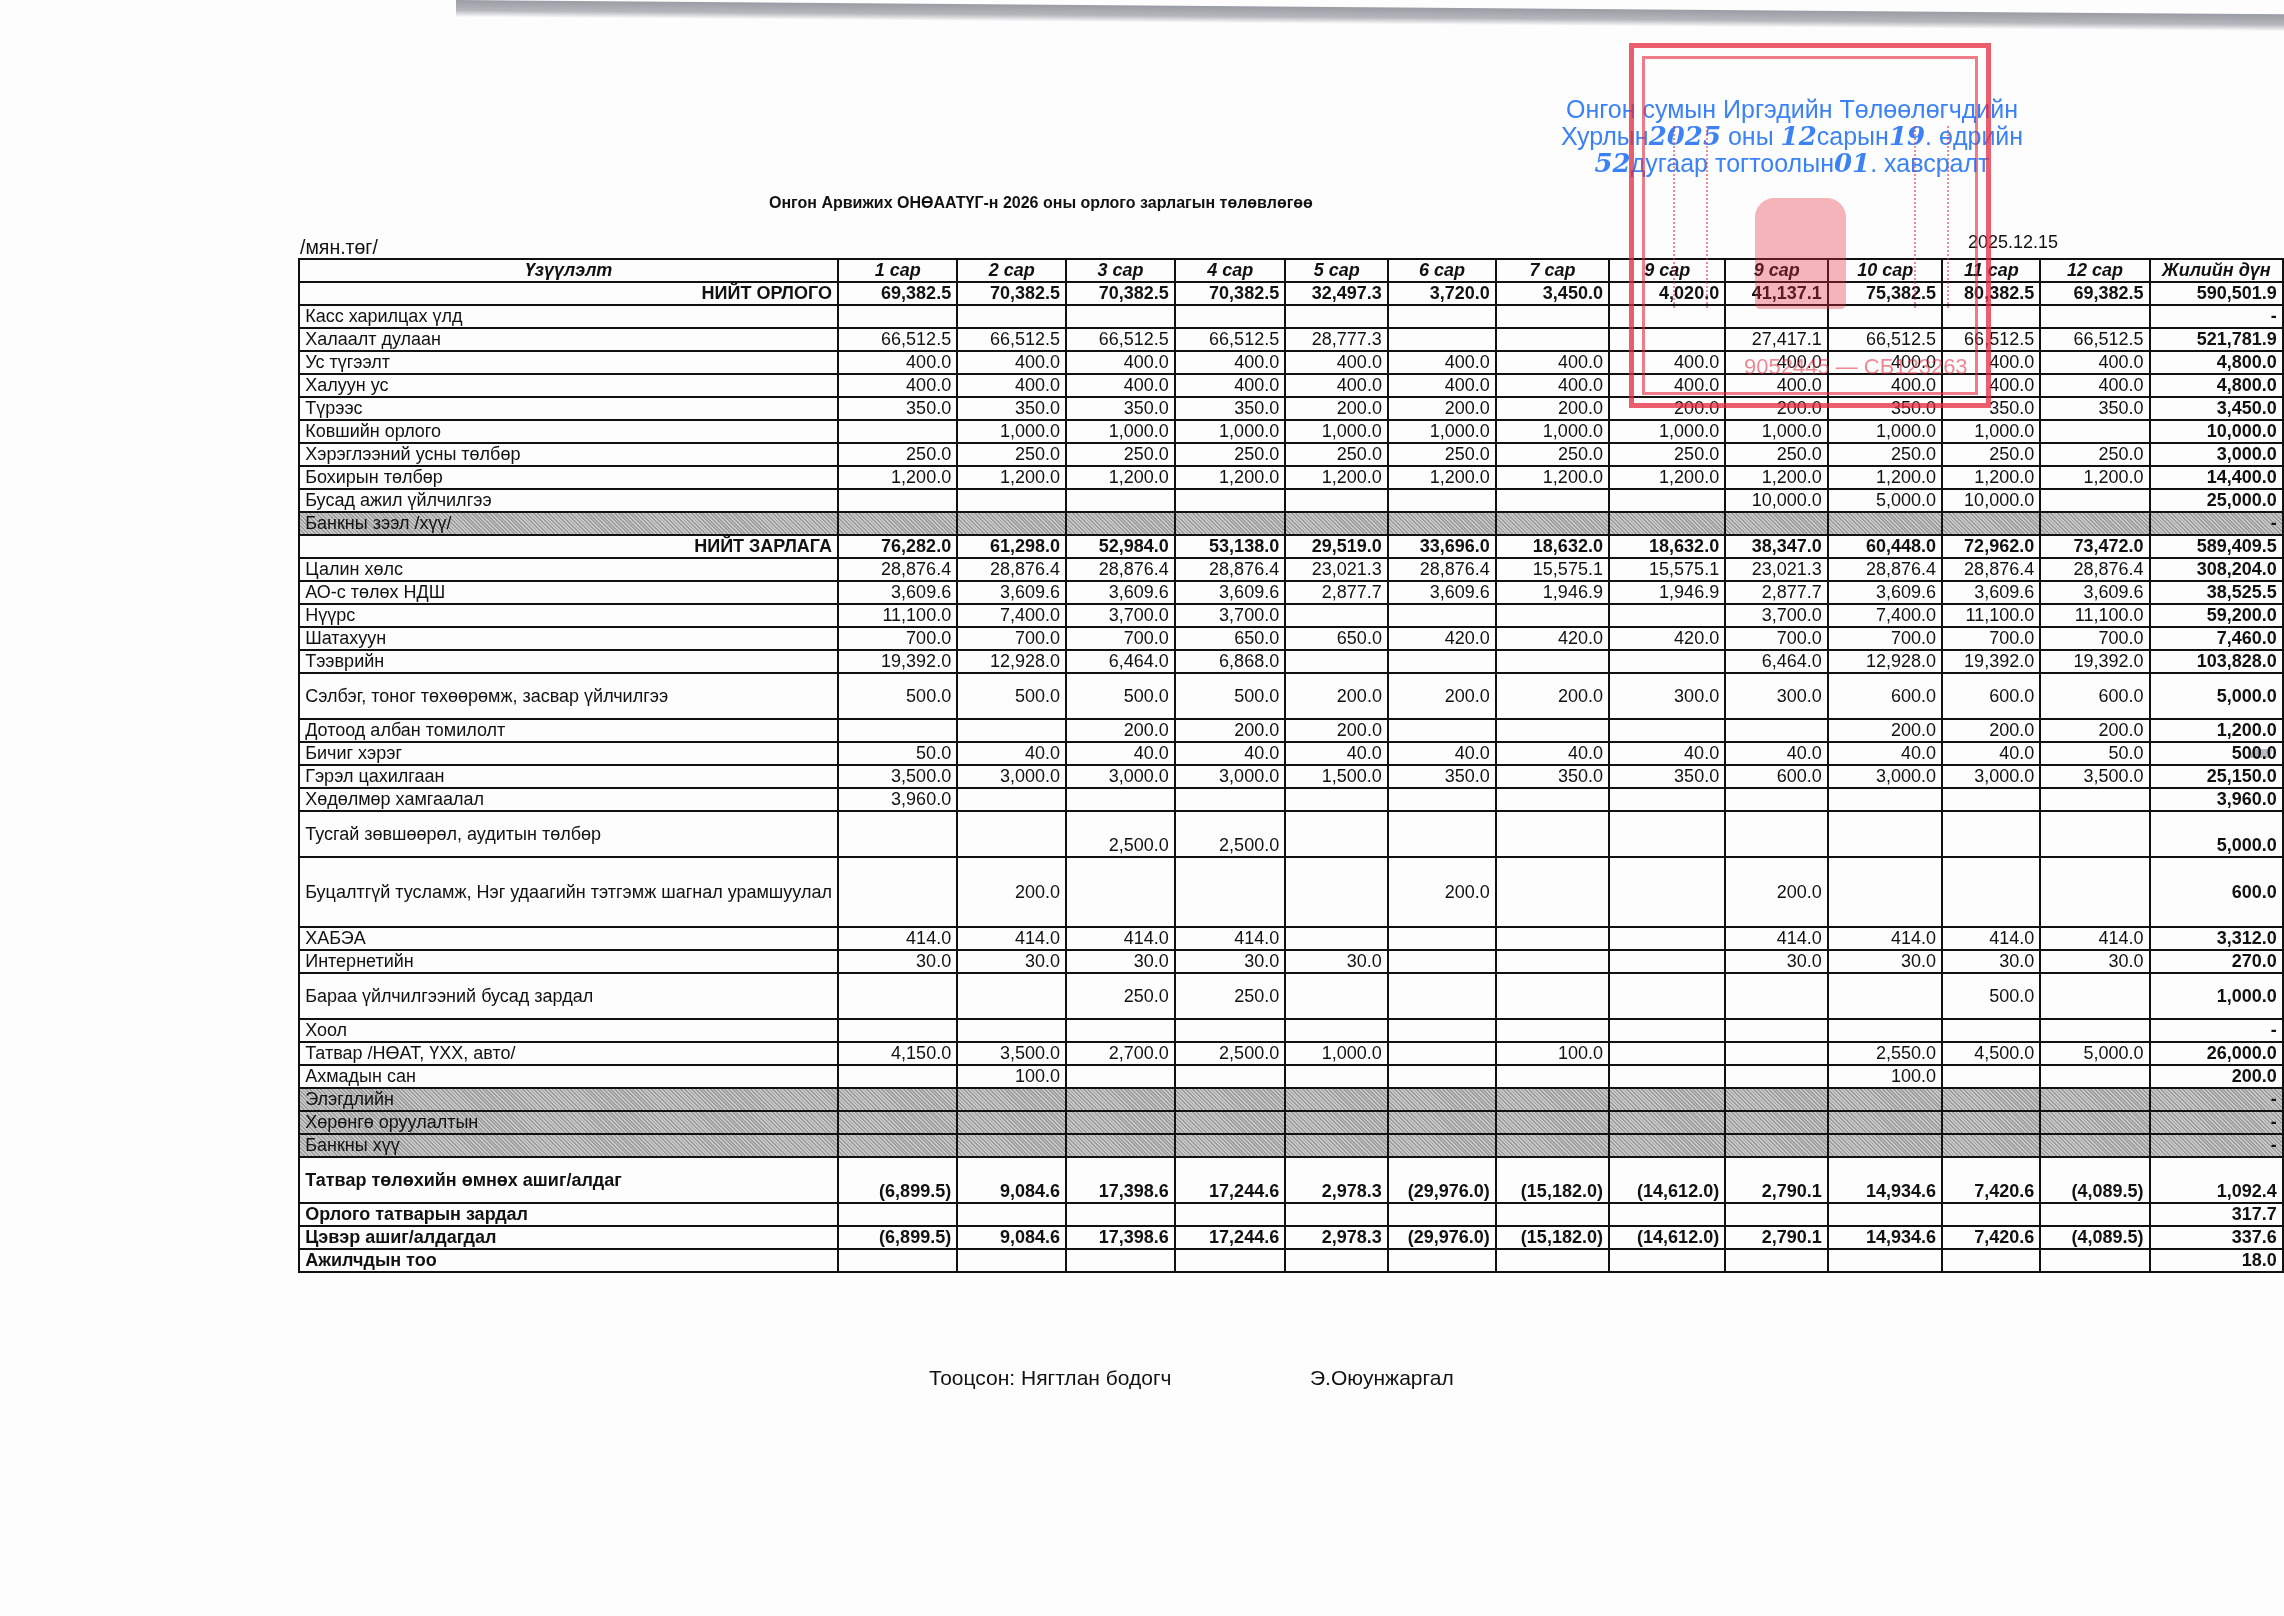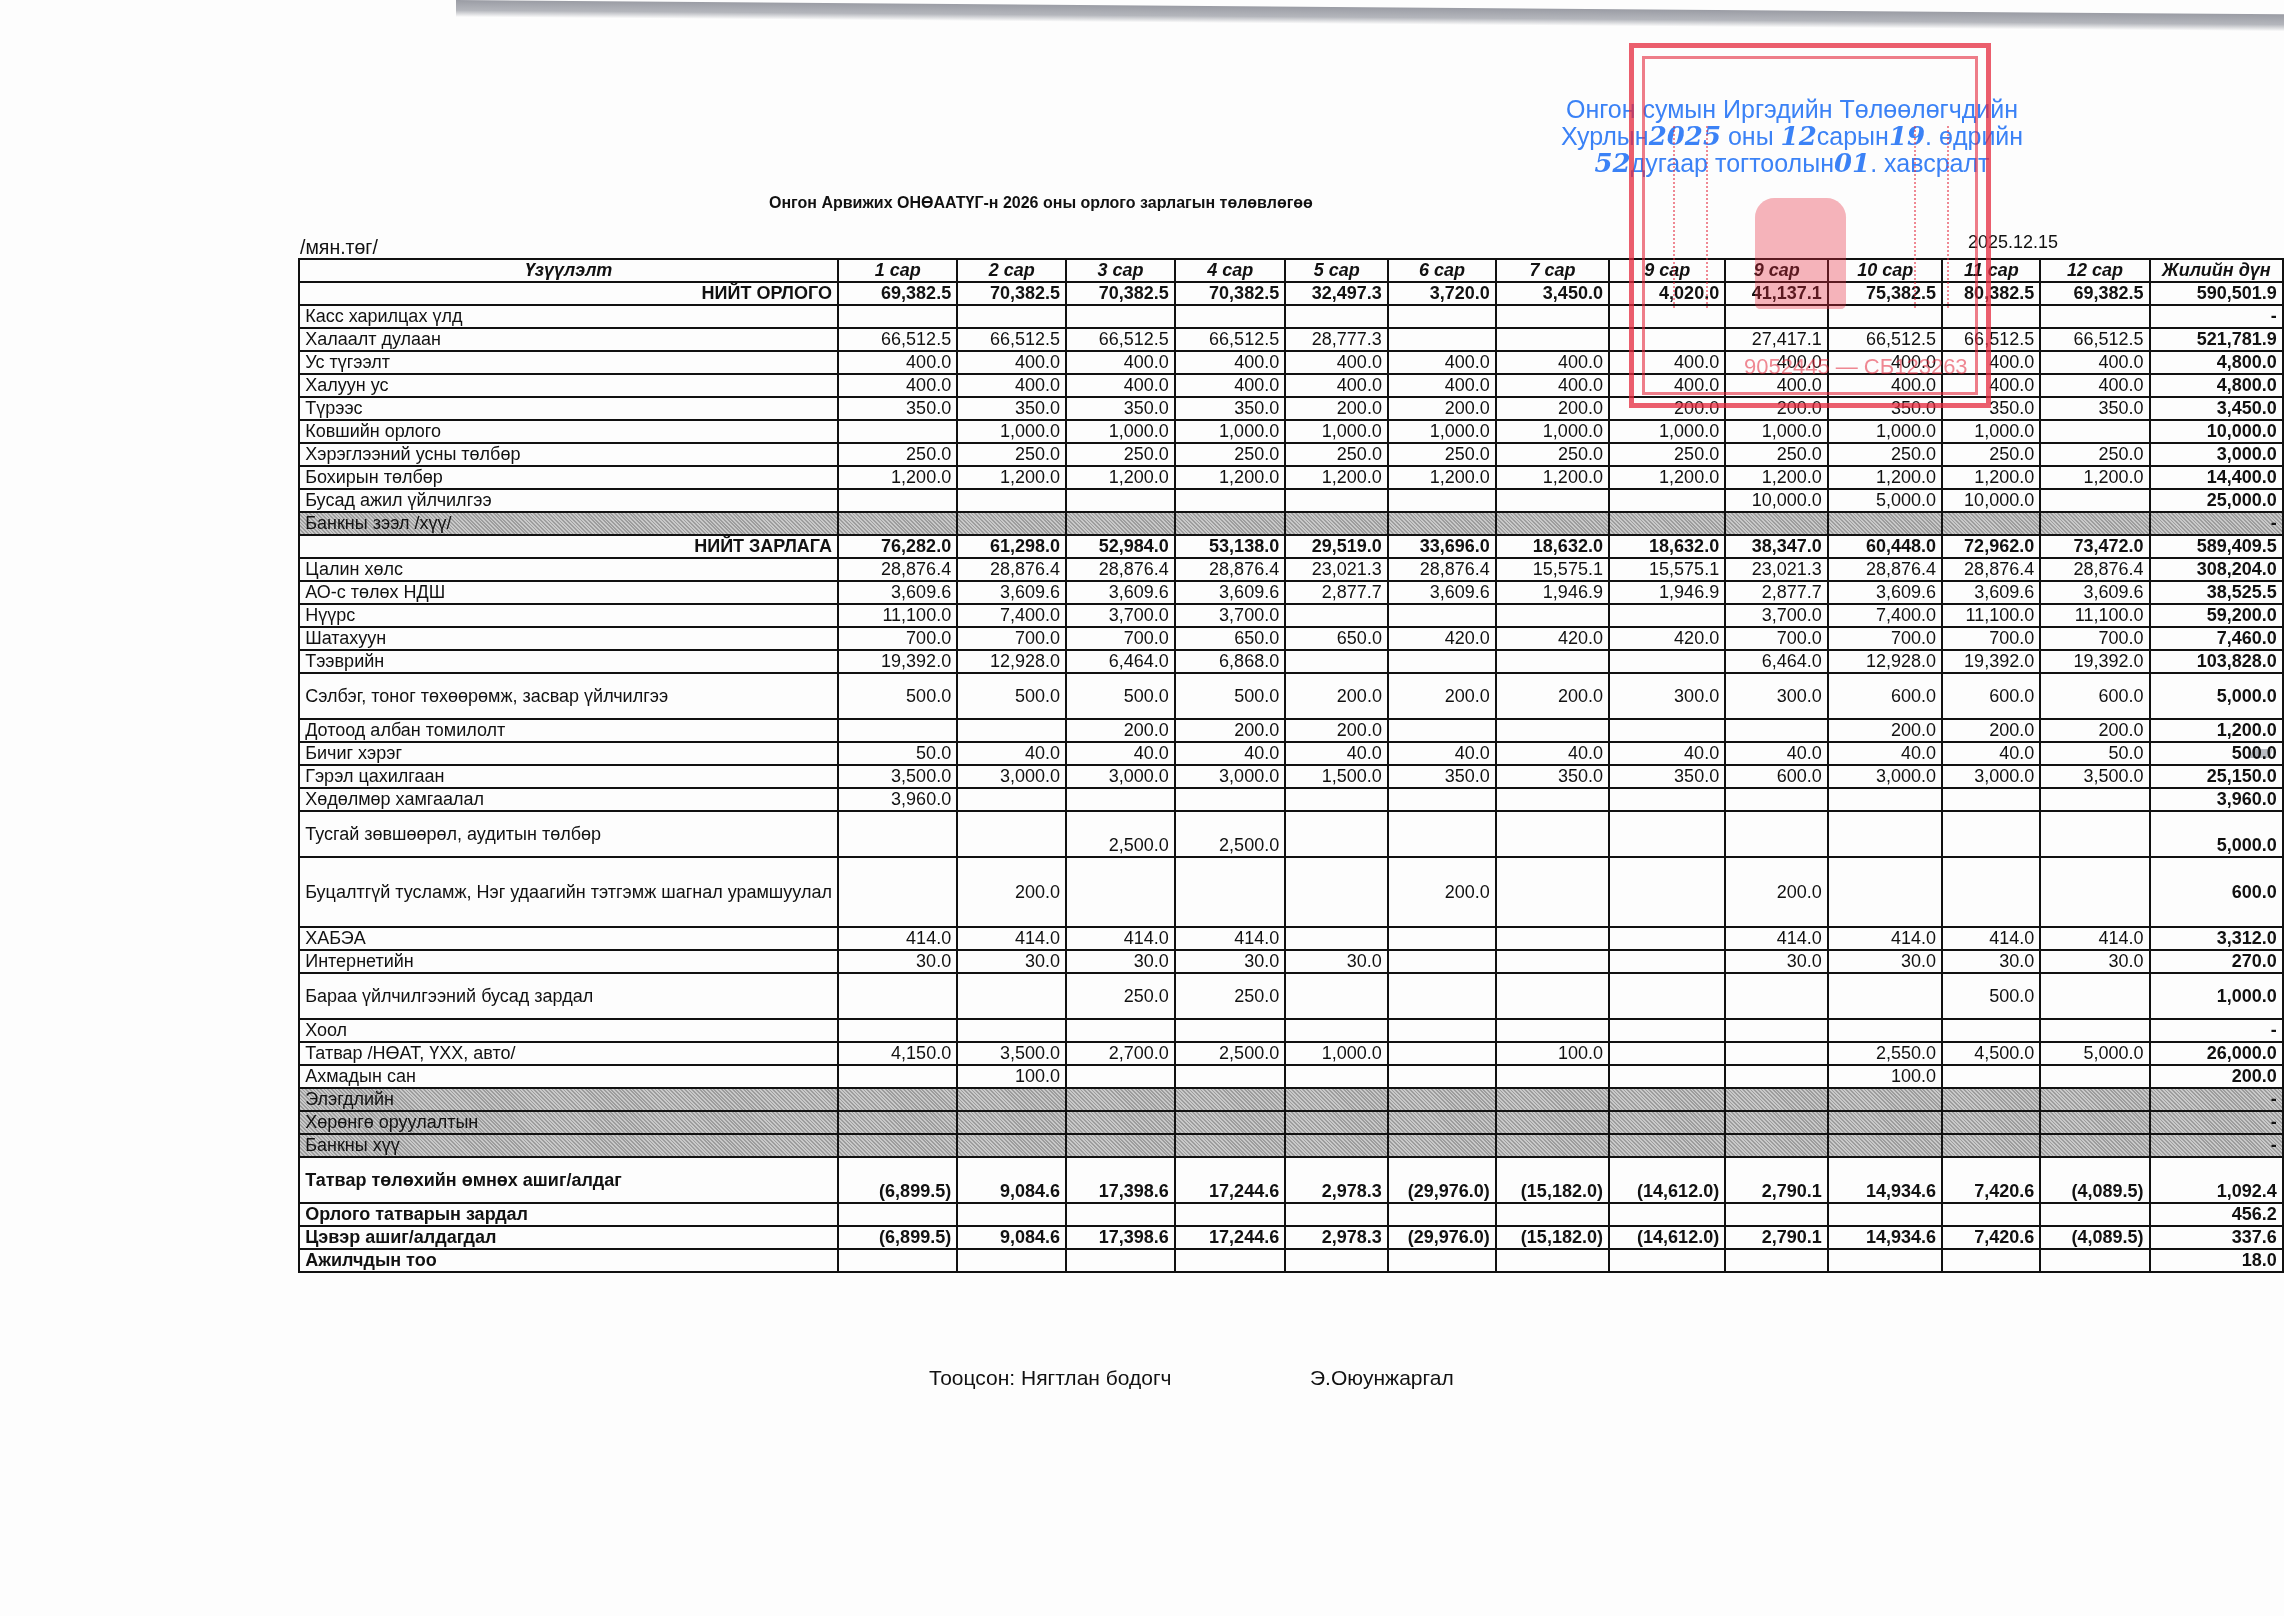--- a/index.html
+++ b/index.html
@@ -650,21 +650,21 @@
         <td class="num"></td>
         <td class="num"></td>
         <td class="num"></td>
         <td class="num"></td>
         <td class="num"></td>
         <td class="num"></td>
         <td class="num"></td>
         <td class="num"></td>
         <td class="num"></td>
         <td class="num"></td>
-        <td class="total">456.2</td>
+        <td class="total">317.7</td>
       </tr>
       <tr class="bold">
         <td class="label">Цэвэр ашиг/алдагдал</td>
         <td class="num">(6,899.5)</td>
         <td class="num">9,084.6</td>
         <td class="num">17,398.6</td>
         <td class="num">17,244.6</td>
         <td class="num">2,978.3</td>
         <td class="num">(29,976.0)</td>
         <td class="num">(15,182.0)</td>

